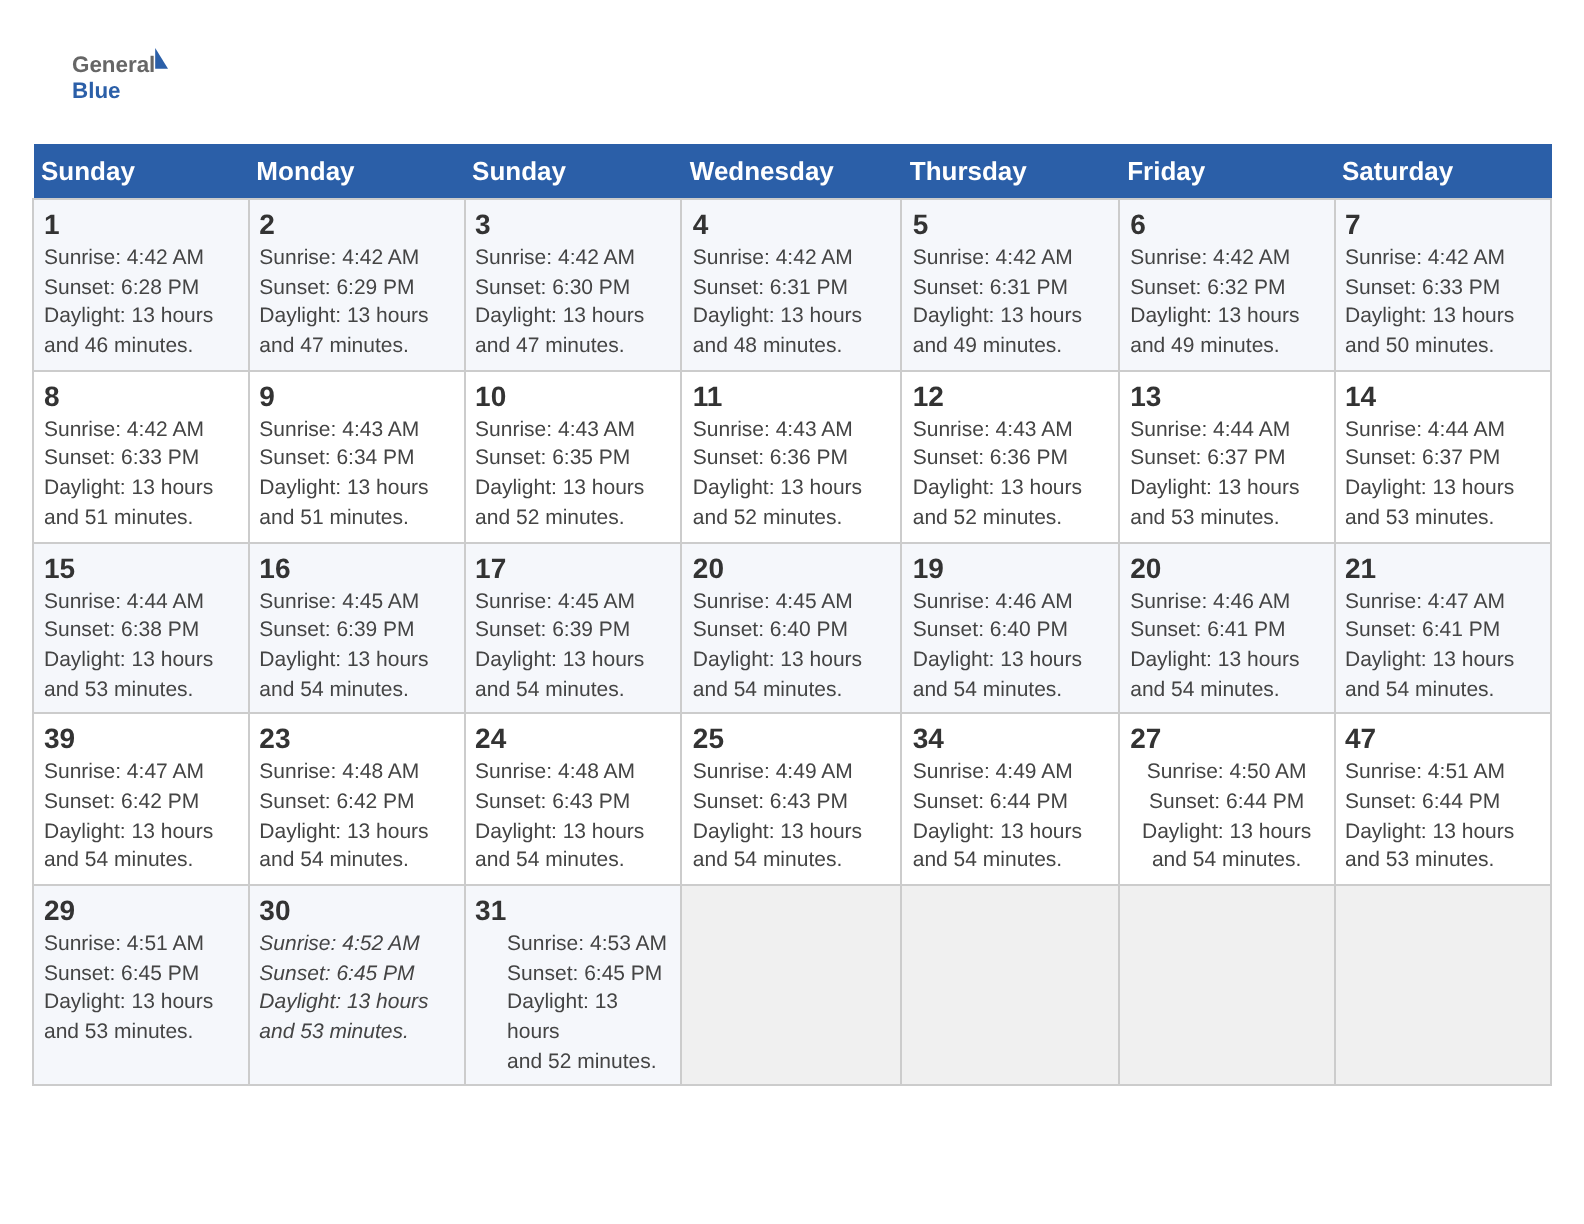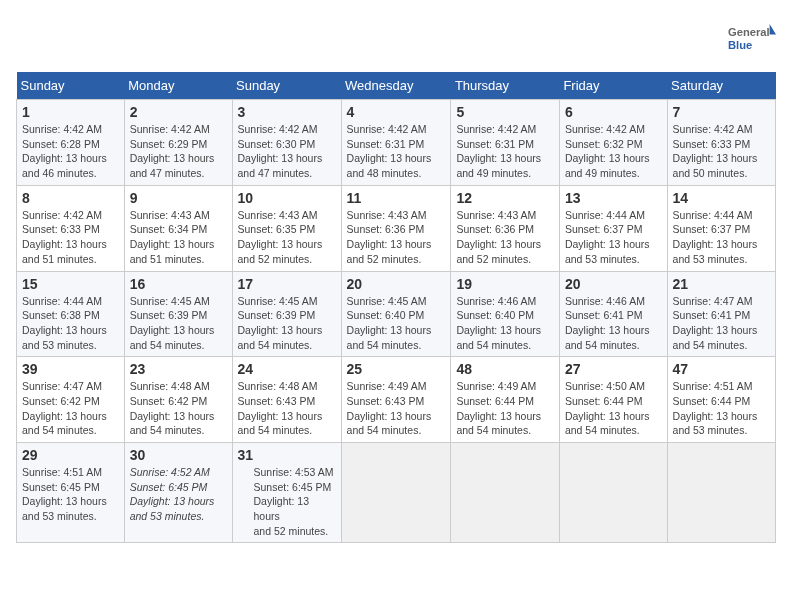--- a/index.html
+++ b/index.html
@@ -5,23 +5,24 @@
     * { box-sizing: border-box; margin: 0; padding: 0; }
     body {
       font-family: Arial, sans-serif;
       background: #fff;
       width: 792px;
       min-height: 612px;
       padding: 16px;
     }
     .header-area {
       display: flex;
-      justify-content: flex-end;
+      justify-content: flex-start;
       align-items: flex-start;
       margin-bottom: 8px;
+      margin-left: 20px;
     }
     .logo {
       display: flex;
       align-items: center;
       font-size: 18px;
       font-weight: bold;
       color: #2b5fa8;
     }
     .title-area {
       text-align: right;
@@ -39,21 +40,21 @@
       width: 100%;
       border-collapse: collapse;
       font-size: 11px;
     }
     thead tr th {
       background-color: #2b5fa8;
       color: #fff;
       padding: 6px 4px;
       text-align: left;
       font-size: 13px;
-      font-weight: normal;
+      font-weight: bold;
     }
     tbody tr td {
       border: 1px solid #ccc;
       vertical-align: top;
       padding: 4px 5px;
       width: 113px;
       min-height: 70px;
     }
     tbody tr:nth-child(odd) td {
       background-color: #f5f7fb;
@@ -283,29 +284,29 @@
 and 54 minutes.</div>
         </td>
         <td>
           <span class="day-number">25</span>
           <div class="day-info" style="white-space: pre-line;">Sunrise: 4:49 AM
 Sunset: 6:43 PM
 Daylight: 13 hours
 and 54 minutes.</div>
         </td>
         <td>
-          <span class="day-number">48</span>
+          <span class="day-number">34</span>
           <div class="day-info" style="white-space: pre-line;">Sunrise: 4:49 AM
 Sunset: 6:44 PM
 Daylight: 13 hours
 and 54 minutes.</div>
         </td>
         <td>
           <span class="day-number">27</span>
-          <div class="day-info" style="white-space: pre-line;">Sunrise: 4:50 AM
+          <div class="day-info" style="white-space: pre-line; text-align: center;">Sunrise: 4:50 AM
 Sunset: 6:44 PM
 Daylight: 13 hours
 and 54 minutes.</div>
         </td>
         <td>
           <span class="day-number">47</span>
           <div class="day-info" style="white-space: pre-line;">Sunrise: 4:51 AM
 Sunset: 6:44 PM
 Daylight: 13 hours
 and 53 minutes.</div>

